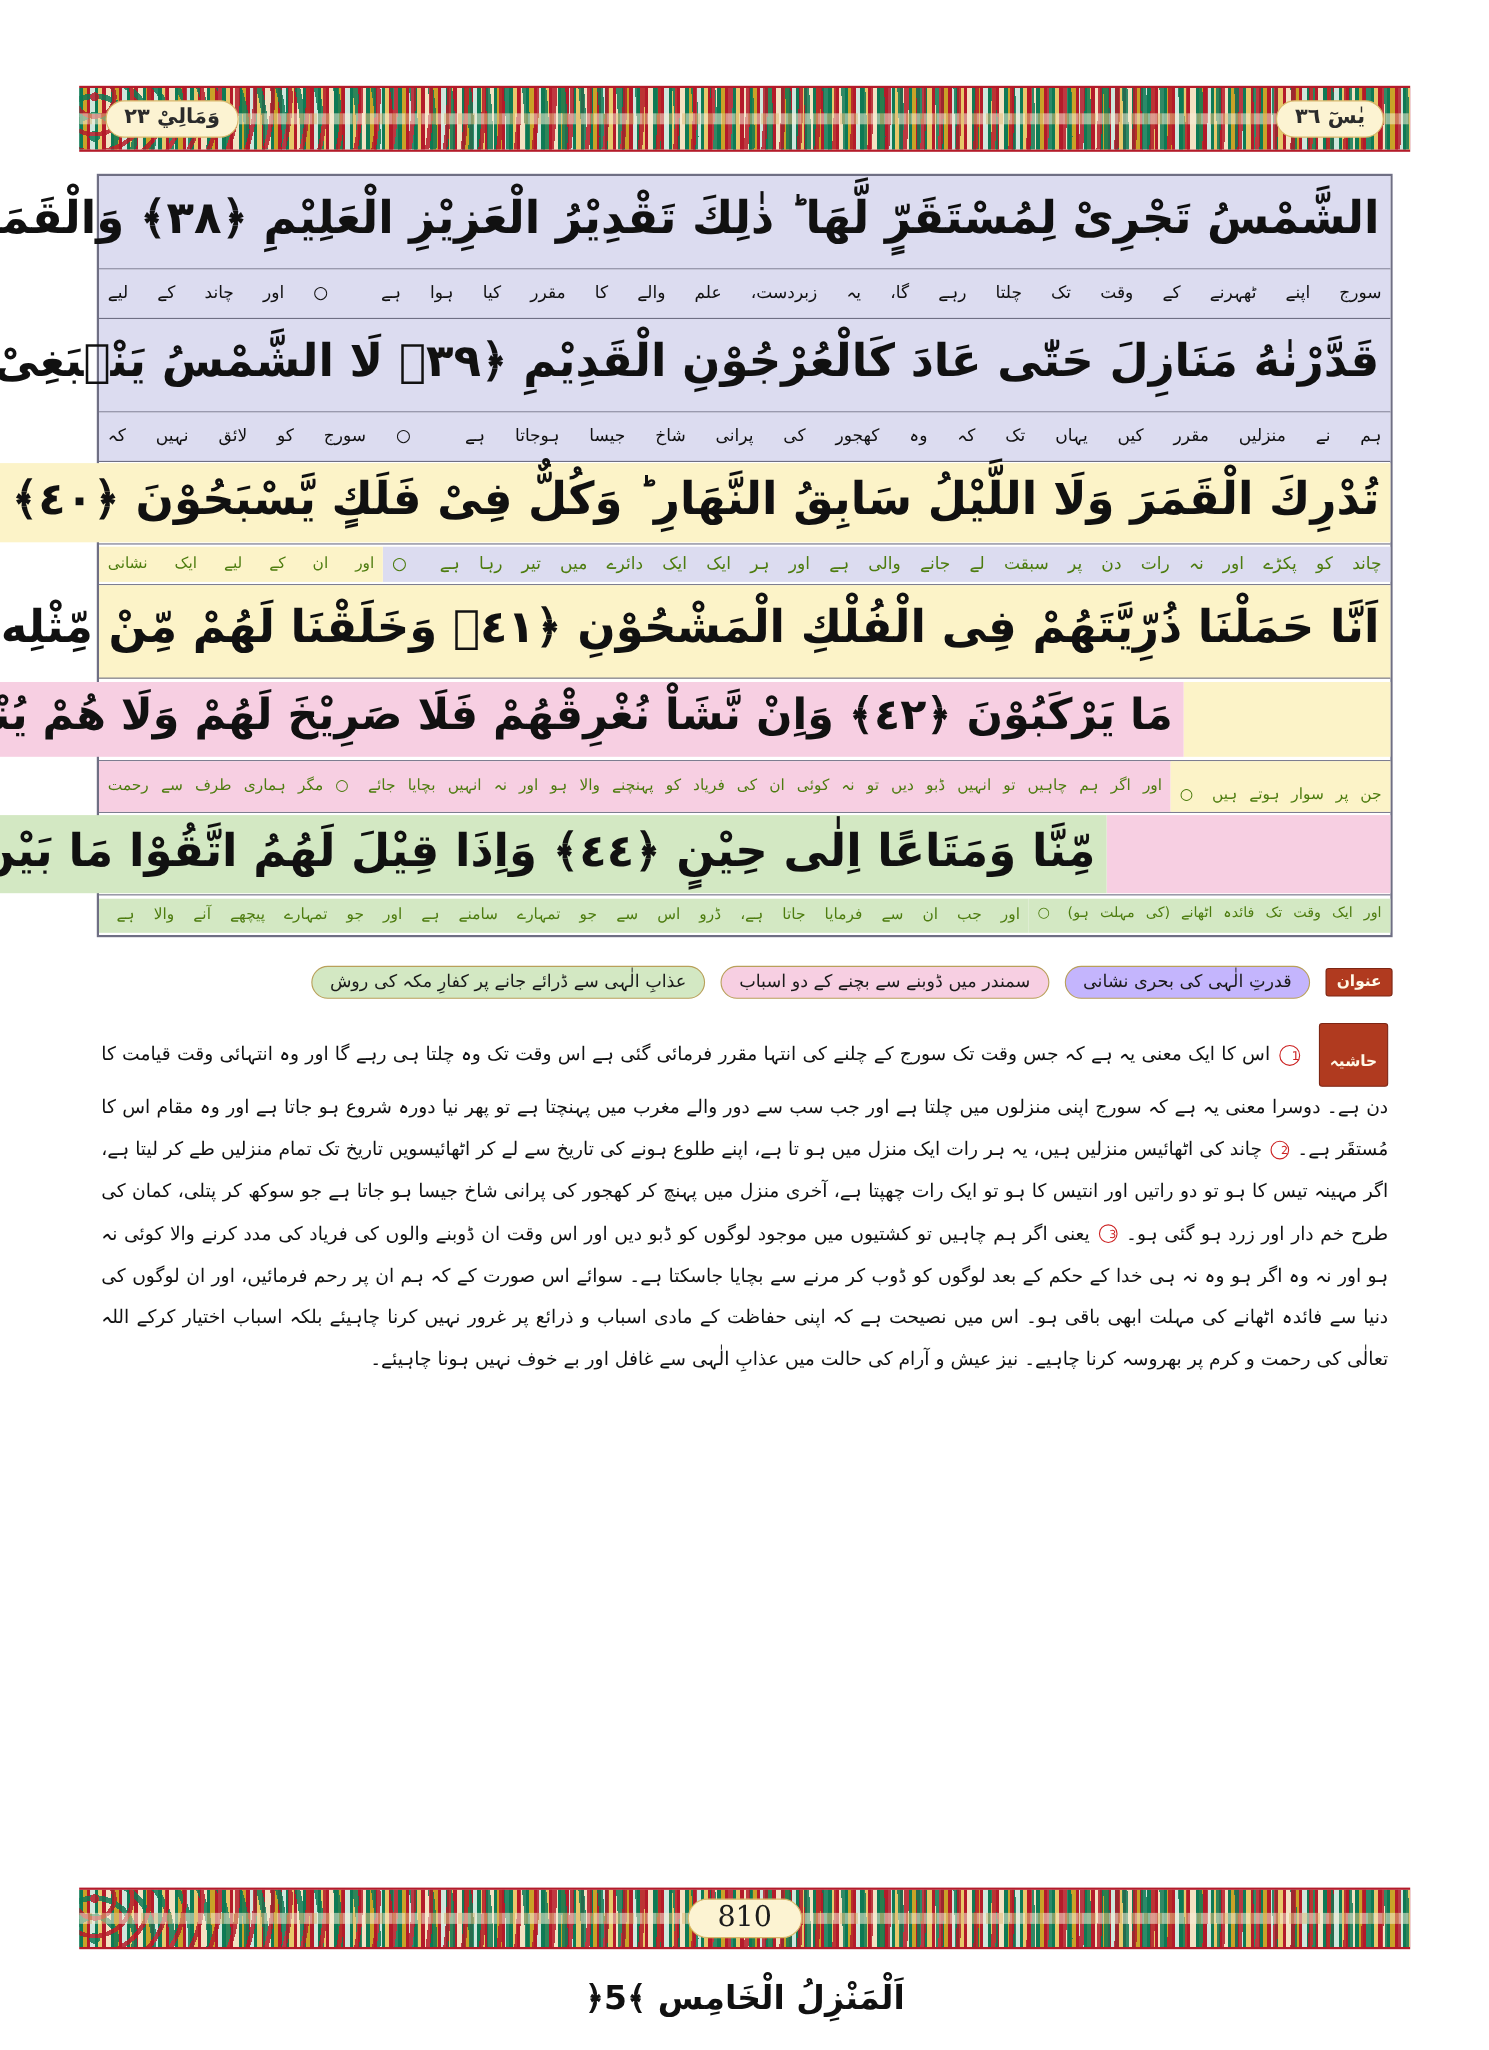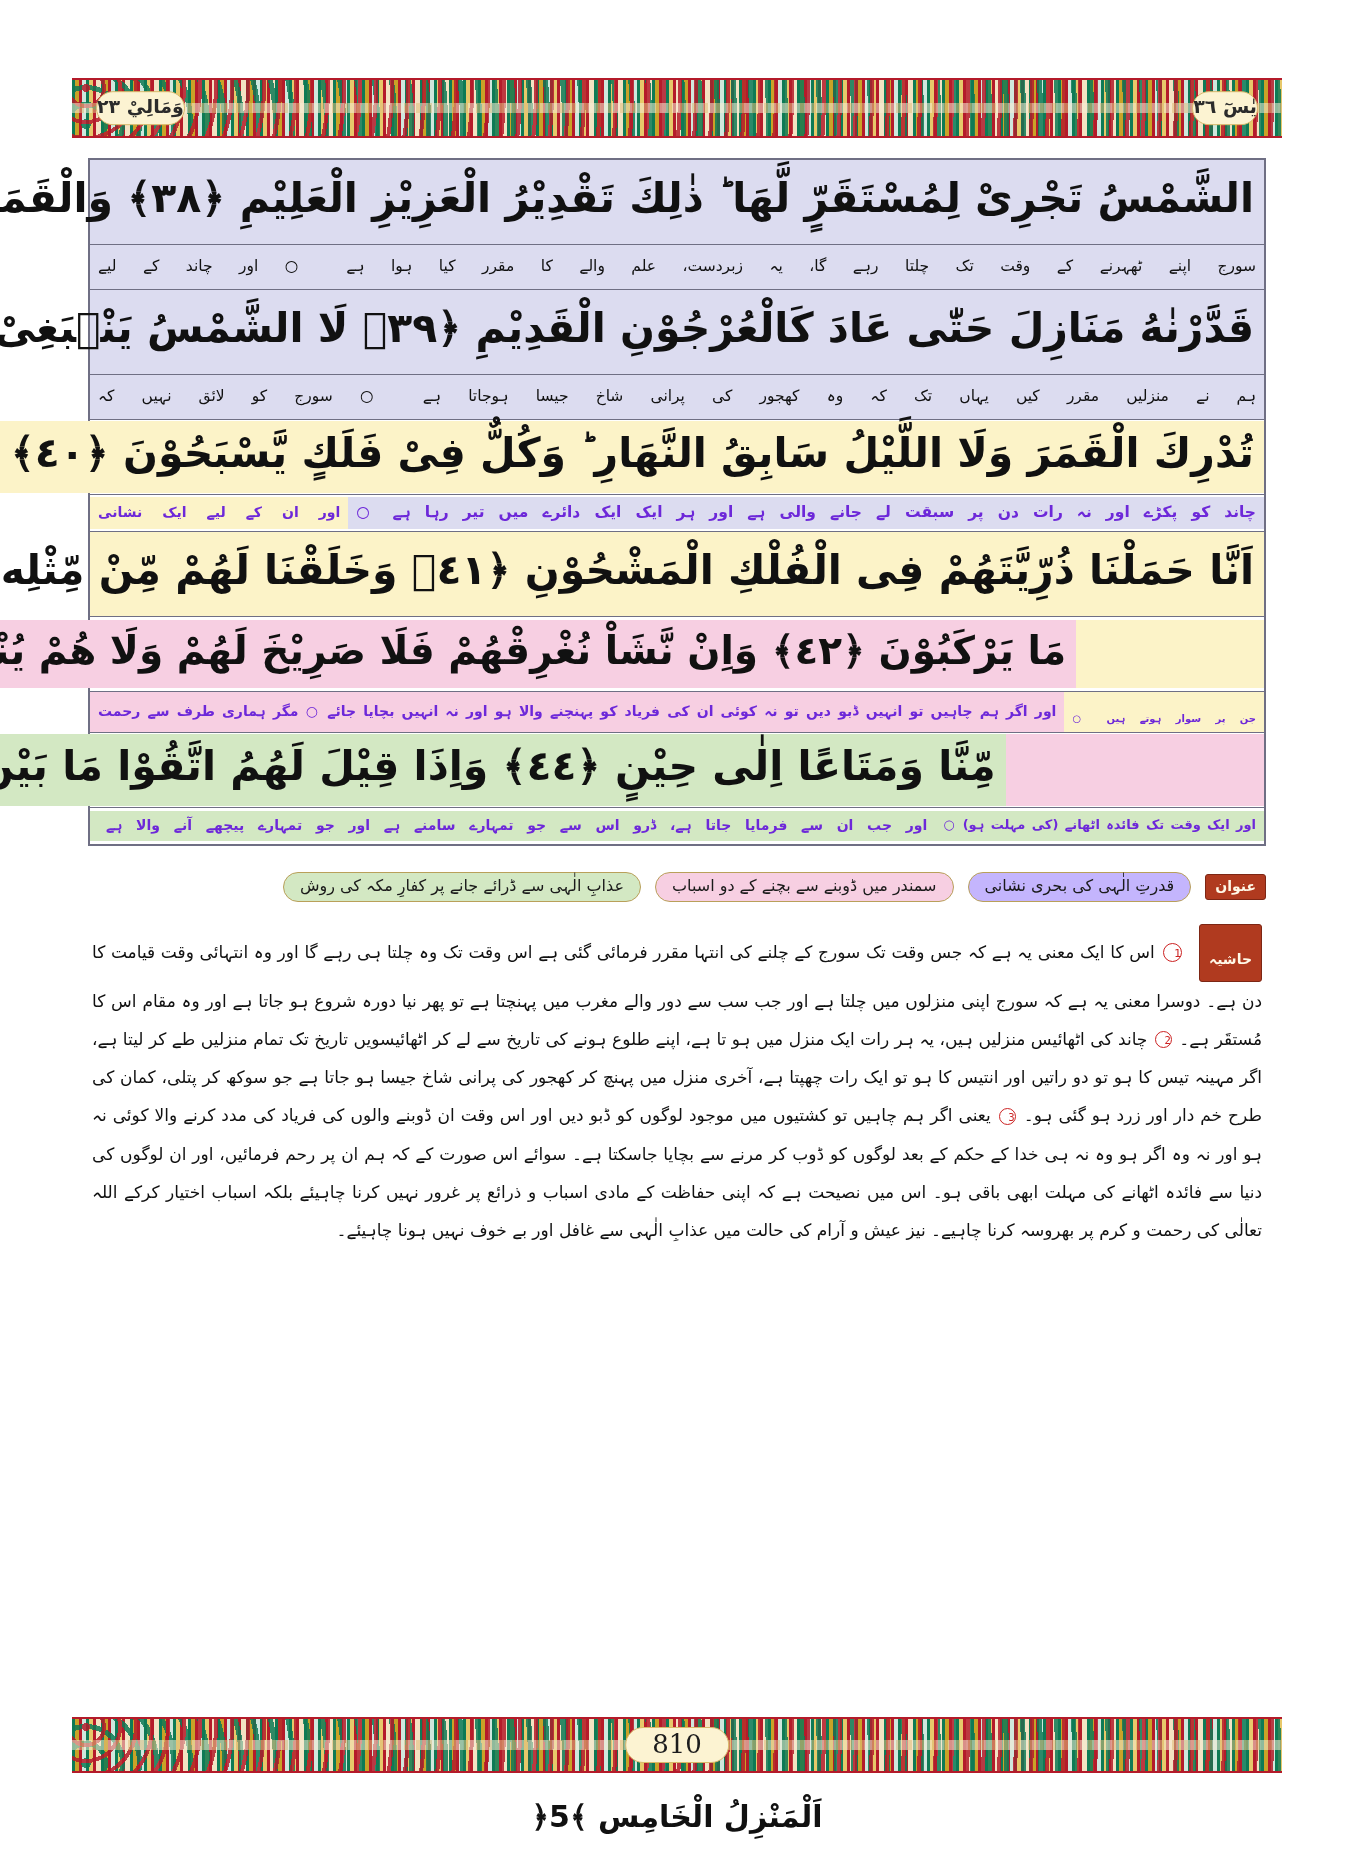--- a/index.html
+++ b/index.html
@@ -51,21 +51,21 @@
     opacity:.55;
   }
   .band-top{margin-top:78px;}
   .band-bottom{margin-bottom:0;height:52px;}
 
   .cartouche{
     position:absolute;top:50%;transform:translateY(-50%);
     background:#fcf3d2;
     border:1px solid #d9b86a;
     border-radius:22px;
-    padding:2px 0 4px;
+    padding:2px 16px 4px;
     font-family:"DejaVu Sans",sans-serif;
     font-size:19px;font-weight:bold;color:#2b2b2b;
     white-space:nowrap;z-index:4;
     line-height:1.35;
   }
   .cartouche.right{right:24px;}
   .cartouche.left{left:24px;}
 
   .page-num-pill{
     position:absolute;left:50%;top:50%;
@@ -129,22 +129,22 @@
   .bg-grn{background:#d3e8c3;}
 
   .split{display:flex;direction:rtl;}
   .split > div{
     padding:3px 8px 5px;
     box-sizing:border-box;
     display:flex;align-items:center;
   }
   .split .ur{
     font-family:"DejaVu Sans","Liberation Sans",sans-serif;
-    font-size:15.5px;color:#6d28d9;line-height:1.6;
-    white-space:nowrap;width:100%;font-weight:bold;
+    font-size:15.5px;color:#4d7c0f;line-height:1.6;
+    white-space:nowrap;width:100%;
   }
 
   
   .topics{
     margin:26px 88px 0;
     display:flex;flex-direction:row;
     justify-content:flex-start;
     align-items:center;
     gap:14px;direction:rtl;
   }
@@ -275,21 +275,21 @@
       <div class="split" style="width:100%;">
         <div class="bg-yel" style="flex:0 0 16%;"></div>
         <div class="bg-pnk" style="flex:1;justify-content:center;padding:2px 10px 8px;">
           <div class="ar" style="font-size:39px;">مَا يَرْكَبُوْنَ ﴿٤٢﴾ وَاِنْ نَّشَاْ نُغْرِقْهُمْ فَلَا صَرِيْخَ لَهُمْ وَلَا هُمْ يُنْقَذُوْنَ ﴿٤٣﴾ اِلَّا رَحْمَةً</div>
         </div>
       </div>
     </div>
     <div class="urdu-row" style="padding:0;">
       <div class="split" style="width:100%;">
         <div class="bg-yel" style="flex:0 0 17%;">
-          <div class="ur" style="font-size:10px;margin-top:16px;">جن پر سوار ہوتے ہیں ○</div>
+          <div class="ur" style="font-size:14px;margin-top:16px;">جن پر سوار ہوتے ہیں ○</div>
         </div>
         <div class="bg-pnk" style="flex:1;">
           <div class="ur" style="font-size:14px;">اور اگر ہم چاہیں تو انہیں ڈبو دیں تو نہ کوئی ان کی فریاد کو پہنچنے والا ہو اور نہ انہیں بچایا جائے ○ مگر ہماری طرف سے رحمت</div>
         </div>
       </div>
     </div>
 
     <div class="arabic-row" style="padding:0;">
       <div class="split" style="width:100%;">
         <div class="bg-pnk" style="flex:0 0 22%;"></div>

